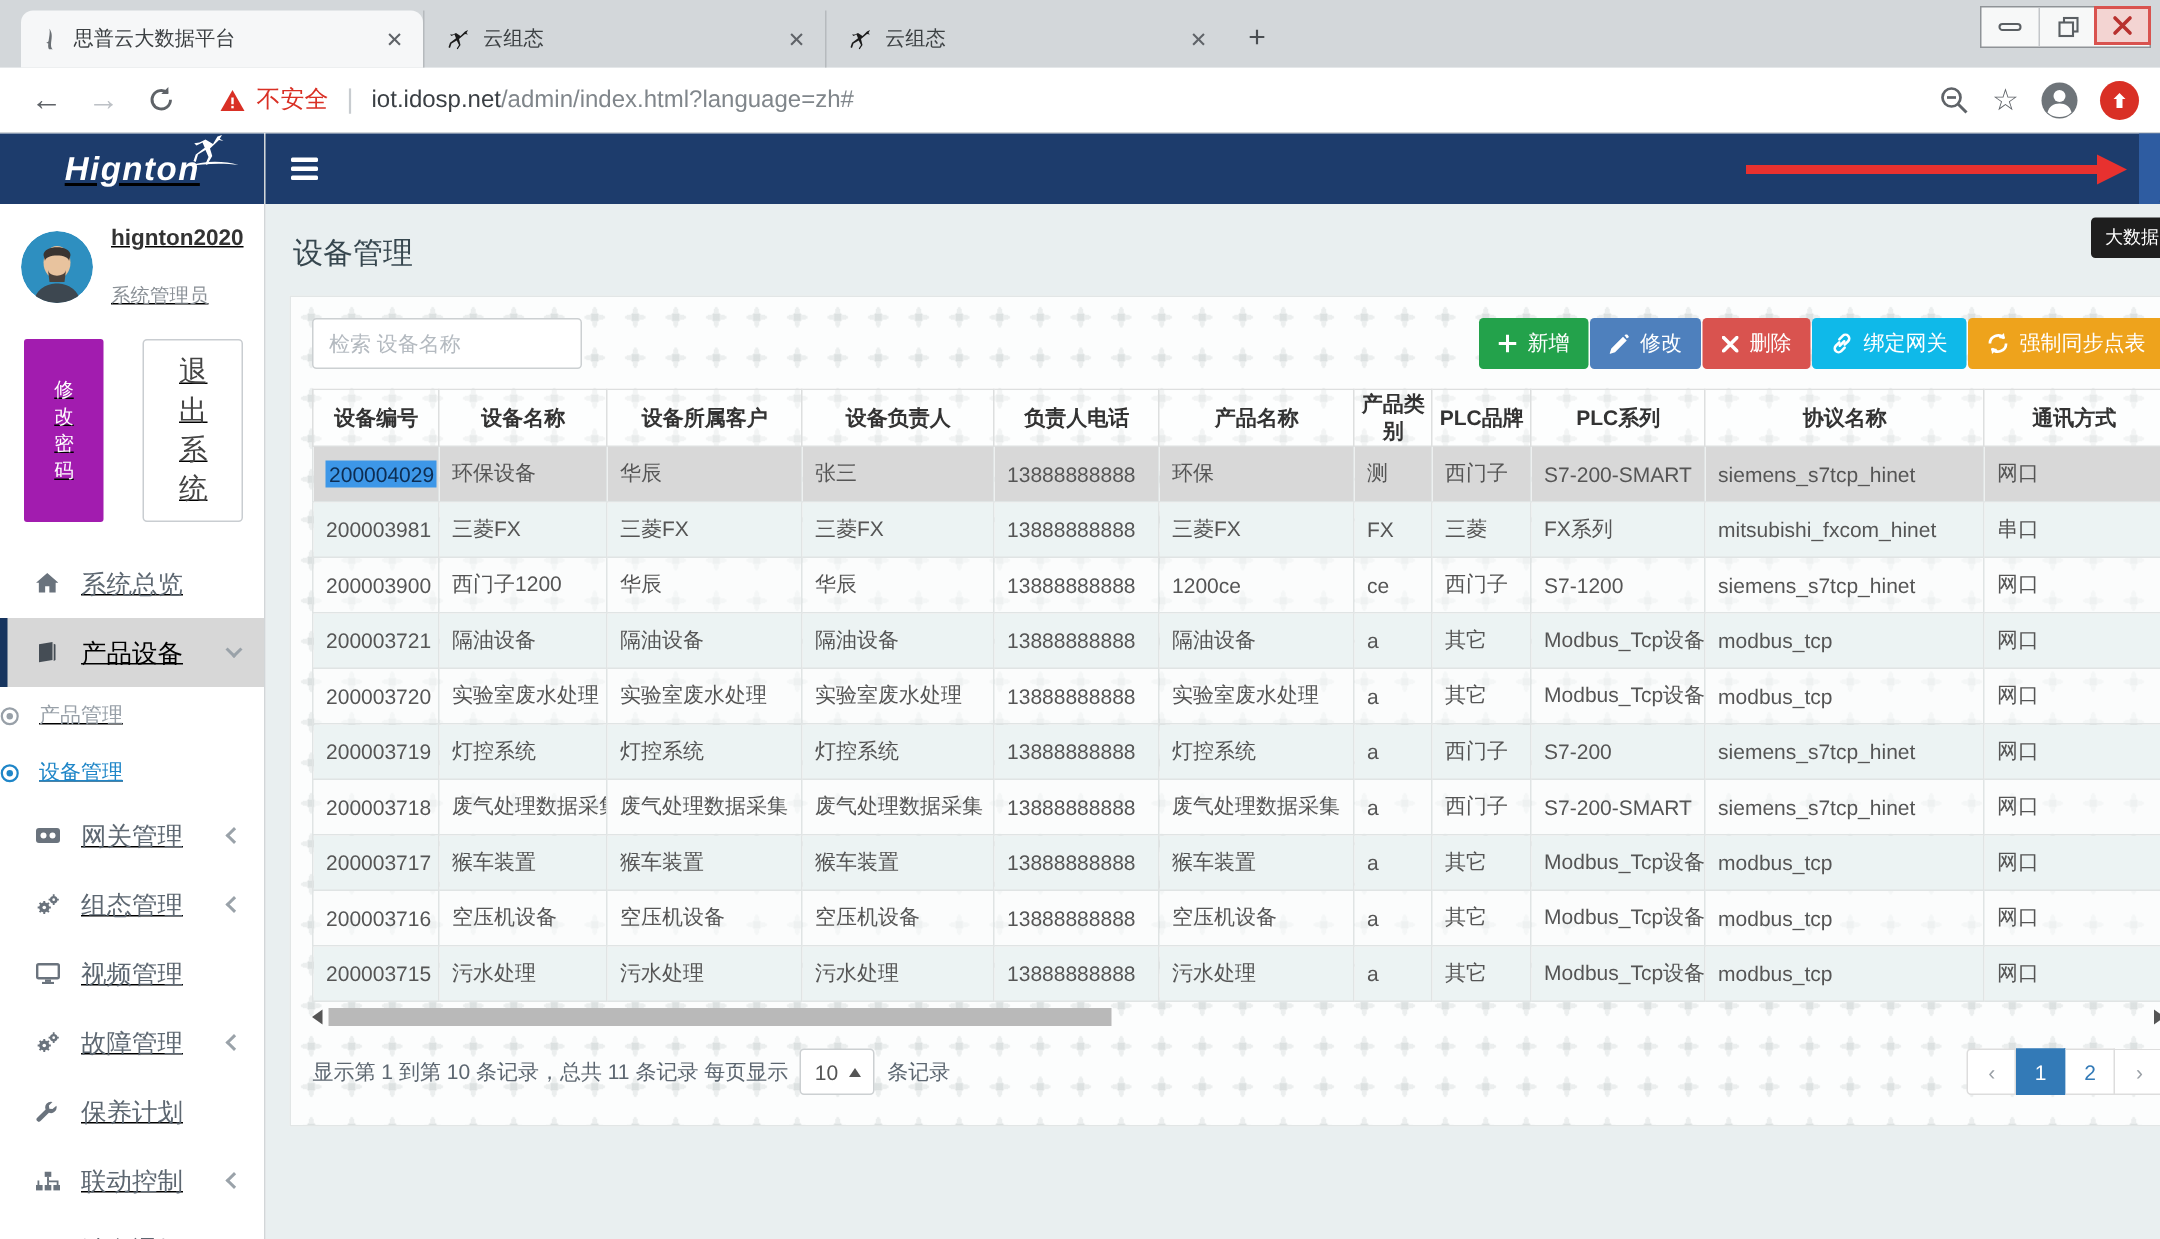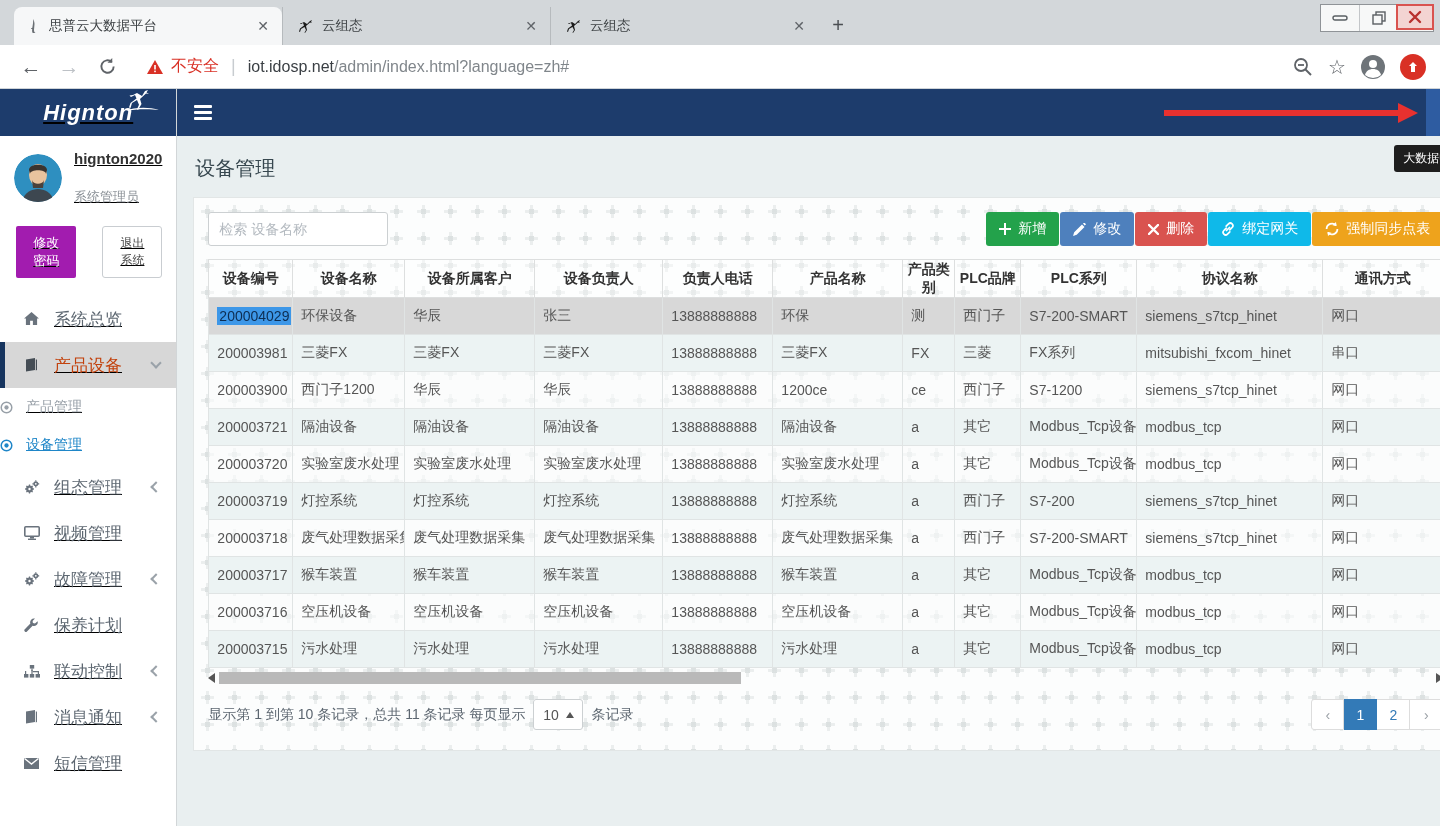--- a/index.html
+++ b/index.html
@@ -39,27 +39,27 @@
   .logo-area { height:47px; background:#1d3c6c; display:flex; align-items:center; justify-content:center; }
   .brand { color:#fff; font-size:22px; font-weight:bold; font-style:italic; letter-spacing:1px; position:relative; }
   .brand svg { position:absolute; right:-26px; top:-10px; }
 
   .profile { display:flex; align-items:center; gap:12px; padding:14px 14px 10px 14px; }
   .avatar { width:48px; height:48px; border-radius:50%; overflow:hidden; flex:none; }
   .p-name { font-size:15px; font-weight:bold; color:#333; margin-bottom:21px; }
   .p-role { font-size:13px; color:#8a9096; }
   .profile-btns { display:flex; gap:26px; padding:10px 14px 18px 16px; }
   .btn-pwd { background:#a21caf; color:#fff; border:none; font-size:13px; padding:8px 14px; border-radius:2px; font-family:inherit; }
-  .btn-logout { background:#fff; color:#444; border:1px solid #c9cdd1; font-size:12px; padding:8px 14px; border-radius:3px; font-family:inherit; }
+  .btn-logout { background:#fff; color:#444; border:1px solid #c9cdd1; font-size:19px; padding:8px 14px; border-radius:3px; font-family:inherit; }
 
   .menu { flex:1; overflow:hidden; }
   .m-item { height:46px; display:flex; align-items:center; gap:12px; padding-left:19px; color:#5d6771; font-size:17px; border-left:5px solid transparent; }
   .m-item .ico { width:18px; color:#6a737d; flex:none; }
   .m-item .lbl { flex:1; }
-  .m-item.active { background:#d7d7d7; border-left-color:#16345e; color:#c2410c; }
+  .m-item.active { background:#d7d7d7; border-left-color:#16345e; color:#000000; }
   .m-item.active .ico { color:#454d55; }
   .chev { margin-right:16px; width:8px; height:8px; border-left:2px solid #9aa2a9; border-bottom:2px solid #9aa2a9; transform:rotate(45deg); }
   .chev.down { transform:rotate(-45deg); margin-top:-4px; }
   .submenu .m-sub { height:38px; display:flex; align-items:center; gap:11px; font-size:14px; color:#98a0a8; }
   .m-sub .ico { width:15px; color:#98a0a8; }
   .m-sub.active { color:#1f86c8; }
   .m-sub.active .lbl { text-decoration:underline; }
   .m-sub.active .ico { color:#1f86c8; }
 
   .main { flex:1; position:relative; display:flex; flex-direction:column; }
@@ -280,20 +280,31 @@
           <span class="ico">
               <svg width="13" height="13" viewBox="0 0 14 14">
                 <circle cx="7" cy="7" r="5.7" fill="none" stroke="currentColor" stroke-width="1.6"></circle>
                 <circle cx="7" cy="7" r="2.3" fill="currentColor"></circle>
               </svg>
             </span>
           <span class="lbl">设备管理</span>
         </div>
       </div>
 
+      <div class="m-item">
+        <span class="ico">
+            <svg width="16" height="12" viewBox="0 0 16 12" fill="currentColor">
+              <rect x="0" y="1" width="16" height="10" rx="2"></rect>
+              <circle cx="5" cy="6" r="2" fill="#fff"></circle>
+              <circle cx="11" cy="6" r="2" fill="#fff"></circle>
+            </svg>
+          </span>
+        <span class="lbl">网关管理</span>
+        <span class="chev"></span>
+      </div>
 
       <div class="m-item">
         <span class="ico">
             <svg width="16" height="14" viewBox="0 0 16 14" fill="currentColor">
               <circle cx="5.5" cy="9" r="3.4"></circle>
               <circle cx="5.5" cy="9" r="1.2" fill="#fff"></circle>
               <path d="M5.5 4.6v2M5.5 11.4v2M1.1 9h2M7.9 9h2M2.4 5.9l1.4 1.4M7.2 10.7l1.4 1.4M8.6 5.9L7.2 7.3M3.8 10.7l-1.4 1.4" stroke="currentColor" stroke-width="1.3"></path>
               <circle cx="11.8" cy="3.8" r="2.5"></circle>
               <circle cx="11.8" cy="3.8" r="0.9" fill="#fff"></circle>
               <path d="M11.8 0.2v1.4M11.8 6v1.4M8.4 3.8h1.4M13.8 3.8h1.4" stroke="currentColor" stroke-width="1.2"></path>

